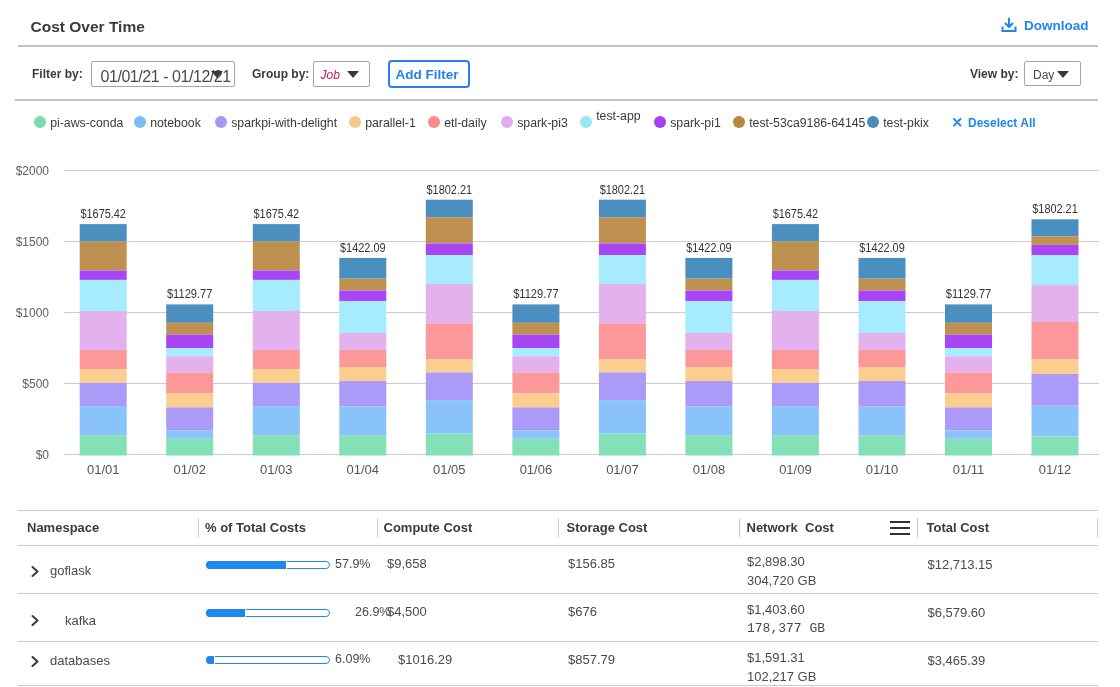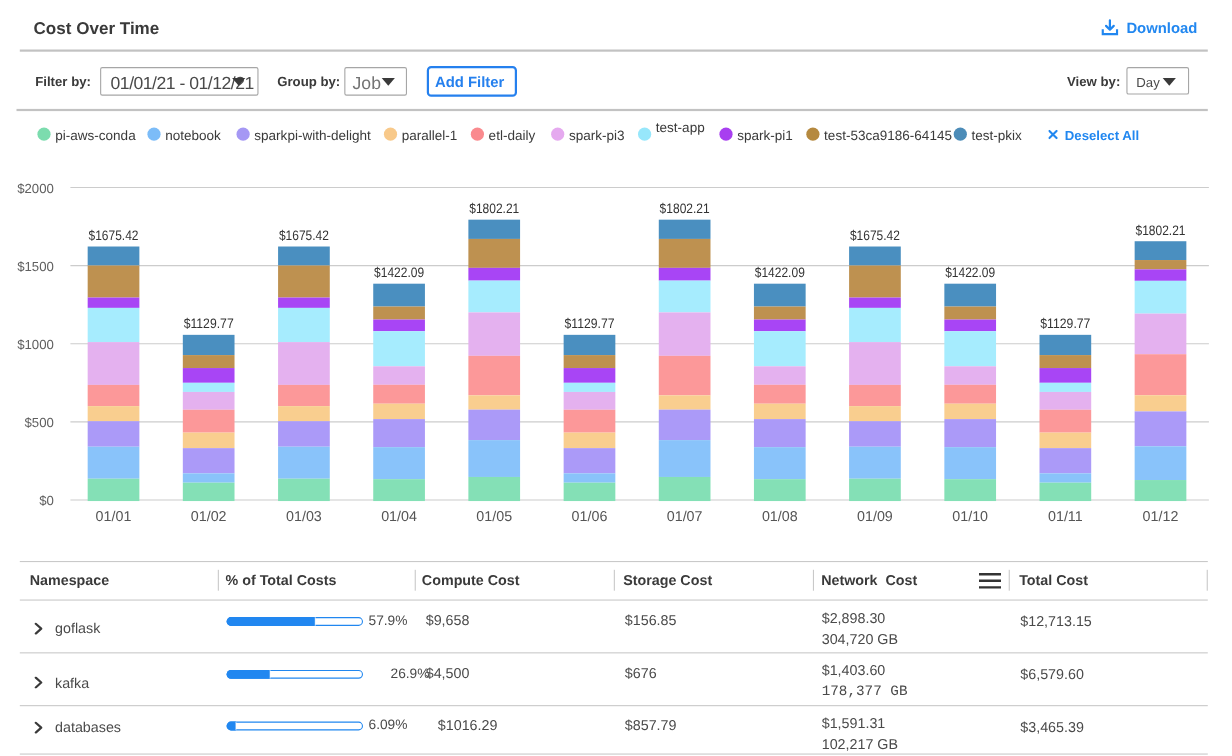--- a/index.html
+++ b/index.html
@@ -22,21 +22,21 @@
   </svg>
 <div class="abs" style="left:1024px;top:17.5px;font-size:13.5px;font-weight:bold;color:#2187F0;">Download</div>
 <div class="abs" style="left:18px;top:45px;width:1080px;height:2px;background:#C2C2C2"></div>
 
 <div class="abs blab" style="left:32px;top:66.5px;">Filter by:</div>
 <div class="selbox" style="left:90.5px;top:60.7px;width:144.5px;height:26.5px;"></div>
 <div class="abs" style="left:100.5px;top:68px;font-size:16px;letter-spacing:-0.45px;color:#4A4A4A;">01/01/21 - 01/12/21</div>
 <div class="caret" style="left:210.5px;top:70.5px;"></div>
 <div class="abs blab" style="left:252px;top:66.5px;">Group by:</div>
 <div class="selbox" style="left:312.7px;top:60.7px;width:57.7px;height:26.5px;"></div>
-<div class="abs" style="left:320.5px;top:68px;font-size:16px;color:#737373;">Job</div>
+<div class="abs" style="left:320.5px;top:68px;font-size:12px;color:#be185d;font-style:italic;">Job</div>
 <div class="caret" style="left:347px;top:70.5px;"></div>
 <div class="abs" style="left:388px;top:60px;width:82px;height:27.7px;border:2px solid #2580EE;border-radius:4px;background:#fff;"></div>
 <div class="abs" style="left:388px;top:67px;width:78px;text-align:center;font-size:13.5px;font-weight:bold;color:#2580EE;">Add Filter</div>
 <div class="abs blab" style="left:970px;top:66.5px;">View by:</div>
 <div class="selbox" style="left:1023.5px;top:60.8px;width:57.5px;height:25.7px;"></div>
 <div class="abs" style="left:1033px;top:68px;font-size:12px;color:#4A4A4A;">Day</div>
 <div class="caret" style="left:1056.5px;top:70.5px;"></div>
 <div class="abs" style="left:15px;top:99px;width:1083px;height:2px;background:#C2C2C2"></div>
 
 <div class="abs" style="left:33.9px;top:116px;width:12.2px;height:12.2px;border-radius:50%;background:#7CDCAE"></div>
@@ -249,21 +249,21 @@
 <div class="abs" style="left:205.5px;top:560.5px;width:81.0px;height:8px;border-radius:4.5px 0 0 4.5px;background:#2187F0;border-right:1.5px solid #fff"></div>
 <div class="abs" style="left:335px;top:556.5px;font-size:12.5px;color:#4A4A4A;">57.9%</div>
 <div class="abs tcell" style="left:387px;top:556.0px;">$9,658</div>
 <div class="abs tcell" style="left:568px;top:556.0px;">$156.85</div>
 <div class="abs tcell" style="left:747px;top:554.0px;">$2,898.30</div>
 <div class="abs tcell" style="left:747px;top:573.0px;">304,720 GB</div>
 <div class="abs tcell" style="left:927.5px;top:557.0px;">$12,713.15</div>
 <svg class="abs" style="left:31px;top:615.0px" width="8" height="11" viewBox="0 0 8 11">
     <path d="M1.5 1 L6.5 5.5 L1.5 10" stroke="#3A3A3A" stroke-width="2" fill="none" stroke-linecap="round" stroke-linejoin="round"></path>
   </svg>
-<div class="abs tcell" style="left:50px;top:612.5px;">kafka</div>
+<div class="abs tcell" style="left:65px;top:612.5px;">kafka</div>
 <div class="abs" style="left:205.5px;top:608.5px;width:124px;height:8px;border:1px solid #2187F0;border-radius:4.5px;background:#fff"></div>
 <div class="abs" style="left:205.5px;top:608.5px;width:40.5px;height:8px;border-radius:4.5px 0 0 4.5px;background:#2187F0;border-right:1.5px solid #fff"></div>
 <div class="abs" style="left:335px;top:604.5px;font-size:12.5px;color:#4A4A4A;margin-left:20px;">26.9%</div>
 <div class="abs tcell" style="left:387px;top:604.0px;">$4,500</div>
 <div class="abs tcell" style="left:568px;top:604.0px;">$676</div>
 <div class="abs tcell" style="left:747px;top:602.0px;">$1,403.60</div>
 <div class="abs tcell" style="left:747px;top:621.0px;font-family:Liberation Mono, monospace;">178,377 GB</div>
 <div class="abs tcell" style="left:927.5px;top:605.0px;">$6,579.60</div>
 <svg class="abs" style="left:31px;top:655.5px" width="8" height="11" viewBox="0 0 8 11">
     <path d="M1.5 1 L6.5 5.5 L1.5 10" stroke="#3A3A3A" stroke-width="2" fill="none" stroke-linecap="round" stroke-linejoin="round"></path>

